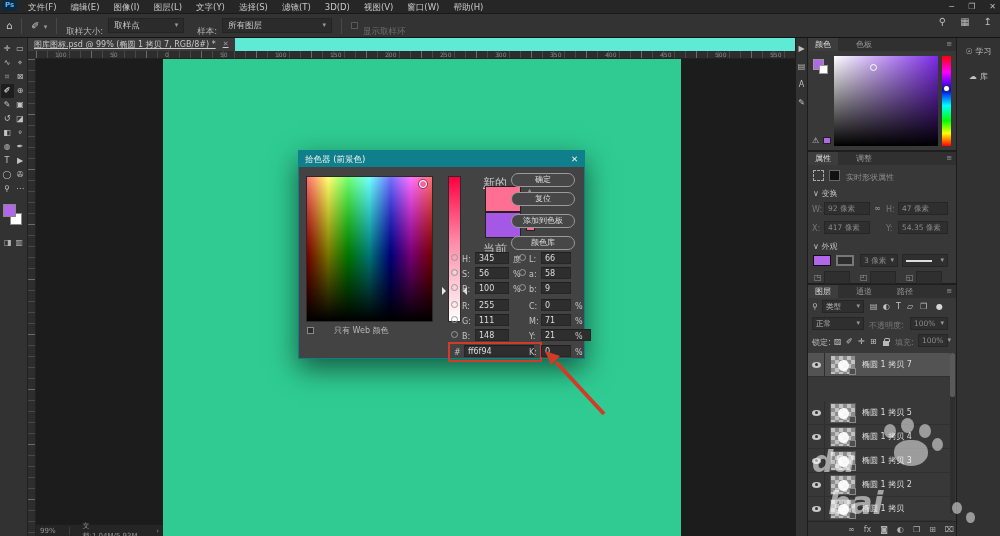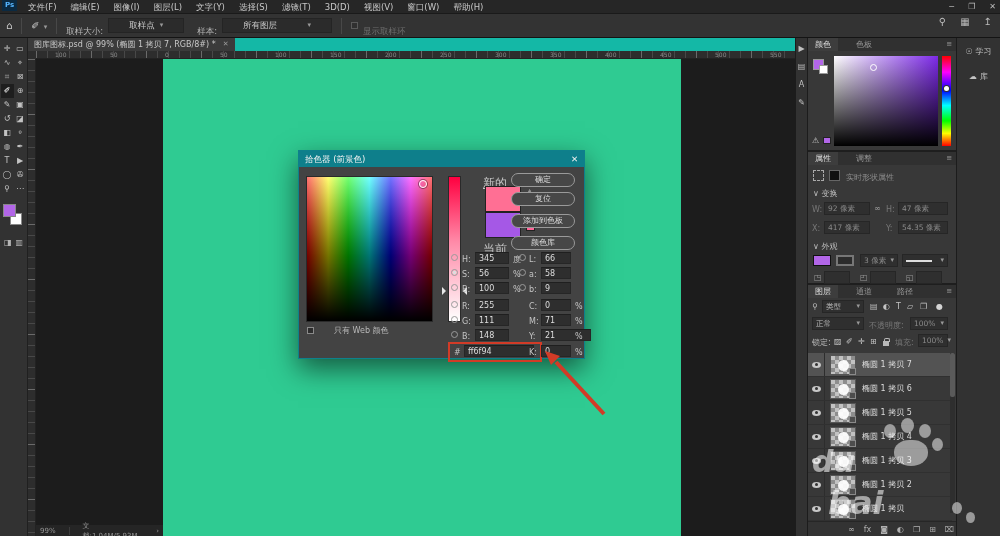--- a/index.html
+++ b/index.html
@@ -9,26 +9,26 @@
   
   .menubar{left:0;top:0;width:1000px;height:14px;background:#262626;display:flex;align-items:center;border-bottom:1px solid #1a1a1a;z-index:2;}
   .pslogo{width:15px;height:12px;margin:0 4px 4px 2px;background:#0b2a42;color:#57b6ff;font-size:7px;font-weight:bold;text-align:center;line-height:12px;border-radius:0;}
   .menuitem{padding:0 7px;line-height:14px;font-size:8.5px;color:#c9c9c9;cursor:default;}
   .winctl{position:absolute;right:4px;top:0;display:flex;gap:14px;color:#bbb;font-size:8px;line-height:14px;}
   
   .optionsbar{left:0;top:14px;width:1000px;height:24px;background:#333;display:flex;align-items:center;border-bottom:1px solid #141414;z-index:2;gap:5px;padding-left:6px;}
   .obicon{color:#ccc;font-size:10px;}
   .sep{width:1px;height:16px;background:#484848;margin:0 4px;}
   .oblabel{color:#b5b5b5;font-size:8.5px;margin-top:12px;}
-  .obfield{background:#2b2b2b;border:1px solid #242424;border-radius:0;height:15px;line-height:13px;color:#ccc;font-size:8.5px;padding:0 20px;display:flex;align-items:center;justify-content:space-between;}
+  .obfield{background:#2b2b2b;border:1px solid #242424;border-radius:0;height:15px;line-height:13px;color:#ccc;font-size:8.5px;padding:0 5px;display:flex;align-items:center;justify-content:space-between;}
   .caret::after{content:"▾";font-size:7px;color:#999;margin-left:4px;}
   .grayed{color:#6e6e6e;}
   .obright{position:absolute;right:8px;top:16px;display:flex;gap:14px;color:#bdbdbd;font-size:10px;z-index:3;}
   
-  .tabbar{left:28px;top:38px;width:767px;height:13px;background:#14b8a6;display:flex;z-index:1;}
+  .tabbar{left:28px;top:38px;width:767px;height:13px;background:#5eead4;display:flex;z-index:1;text-decoration:underline;}
   .doctab{background:#3b3b3b;color:#c7c7c7;font-size:8px;line-height:13px;padding:0 6px;display:flex;gap:7px;align-items:center;}
   .hruler{left:36px;top:51px;width:759px;height:8px;background:#2d2d2d;border-bottom:1px solid #222;
     background-image:repeating-linear-gradient(to right,#6a6a6a 0 1px,transparent 1px 55px),repeating-linear-gradient(to right,#484848 0 1px,transparent 1px 11px);
     display:flex;padding-left:17px;overflow:hidden;}
   .hruler span{display:inline-block;width:55px;font-size:6px;color:#8b8b8b;line-height:7px;flex:none;padding-left:2px;}
   .rcorner{left:28px;top:51px;width:8px;height:8px;background:#2d2d2d;}
   .vruler{left:28px;top:59px;width:8px;height:477px;background:#2d2d2d;border-right:1px solid #222;
     background-image:repeating-linear-gradient(to bottom,#6a6a6a 0 1px,transparent 1px 55px),repeating-linear-gradient(to bottom,#484848 0 1px,transparent 1px 11px);}
   
   .toolbar{left:0;top:38px;width:28px;height:498px;background:#323232;border-right:1px solid #202020;z-index:2;display:flex;flex-direction:column;align-items:center;padding-top:4px;}
@@ -331,30 +331,20 @@
         <div class="lrow sel" style="top:55px">
           <span class="eyecell">
               <span class="eye"></span>
             </span>
           <span class="lthumb checker">
               <span class="lshape"></span>
               <span class="lbadge"></span>
             </span>
           <span class="lname">椭圆 1 拷贝 7</span>
         </div>
-        <div class="lrow" style="top:79px">
-          <span class="eyecell">
-              <span class="eye"></span>
-            </span>
-          <span class="lthumb checker">
-              <span class="lshape"></span>
-              <span class="lbadge"></span>
-            </span>
-          <span class="lname">椭圆 1 拷贝 6</span>
-        </div>
         <div class="lrow" style="top:103px">
           <span class="eyecell">
               <span class="eye"></span>
             </span>
           <span class="lthumb checker">
               <span class="lshape"></span>
               <span class="lbadge"></span>
             </span>
           <span class="lname">椭圆 1 拷贝 5</span>
         </div>

